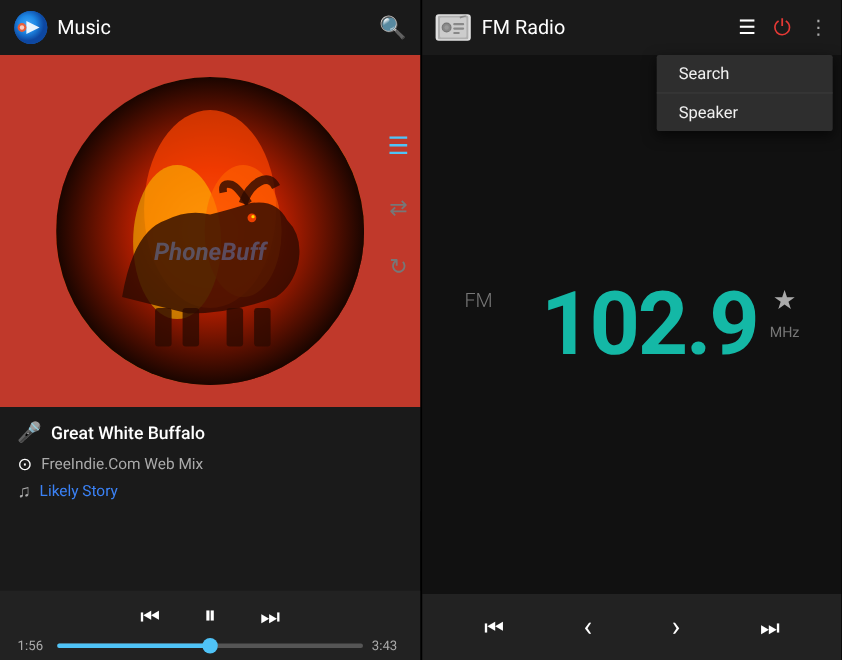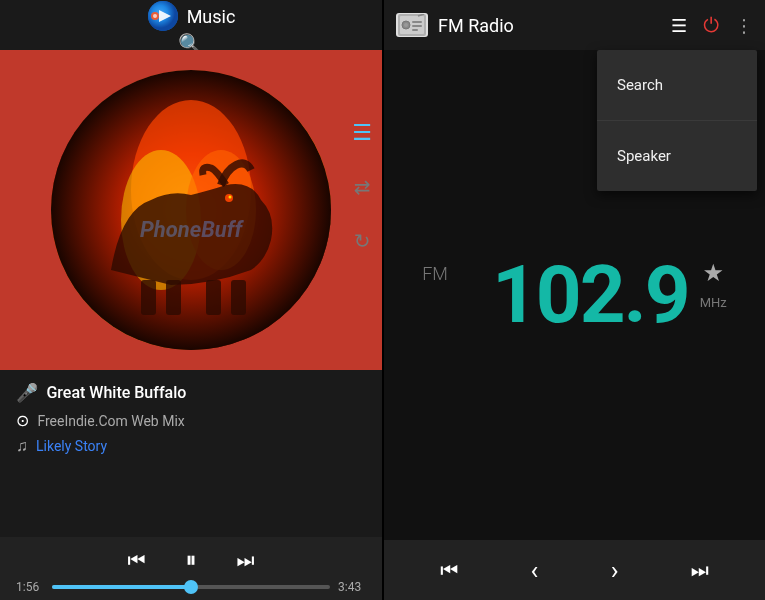--- a/index.html
+++ b/index.html
@@ -22,21 +22,20 @@
       position: relative;
     }
 
     .left-header {
       height: 50px;
       background: #1a1a1a;
       display: flex;
       align-items: center;
       padding: 0 12px;
       justify-content: space-between;
-      flex-direction: column;
     }
 
     .header-left {
       display: flex;
       align-items: center;
       gap: 8px;
     }
 
     .app-logo {
       width: 32px;
@@ -310,21 +309,21 @@
       top: 50px;
       right: 8px;
       background: #2e2e2e;
       border-radius: 2px;
       z-index: 100;
       min-width: 160px;
       box-shadow: 0 4px 12px rgba(0,0,0,0.6);
     }
 
     .dropdown-item {
-      padding: 26px 20px;
+      padding: 8px 20px;
       color: #f0f0f0;
       font-size: 15px;
       cursor: pointer;
       border-bottom: 1px solid #3a3a3a;
     }
 
     .dropdown-item:last-child {
       border-bottom: none;
     }
 

